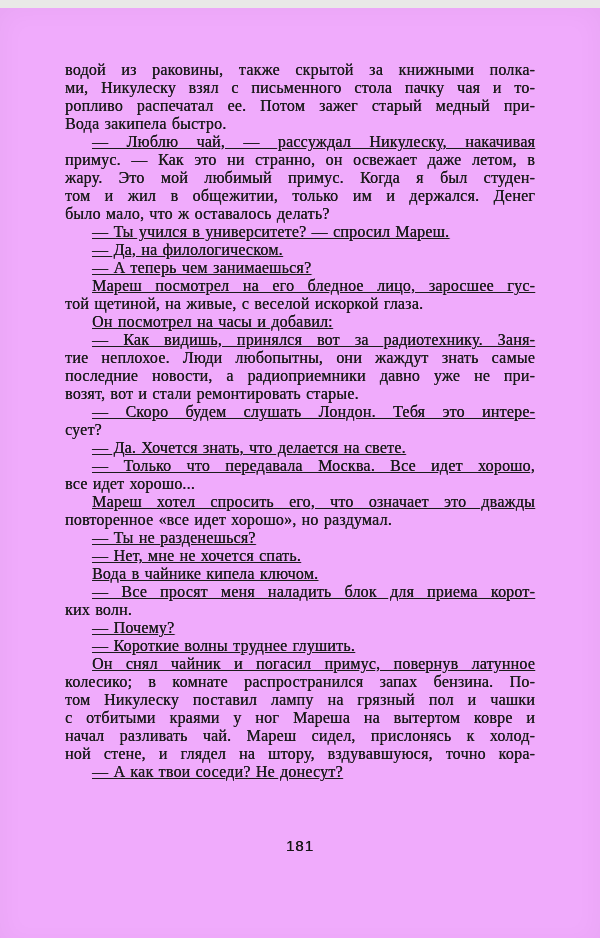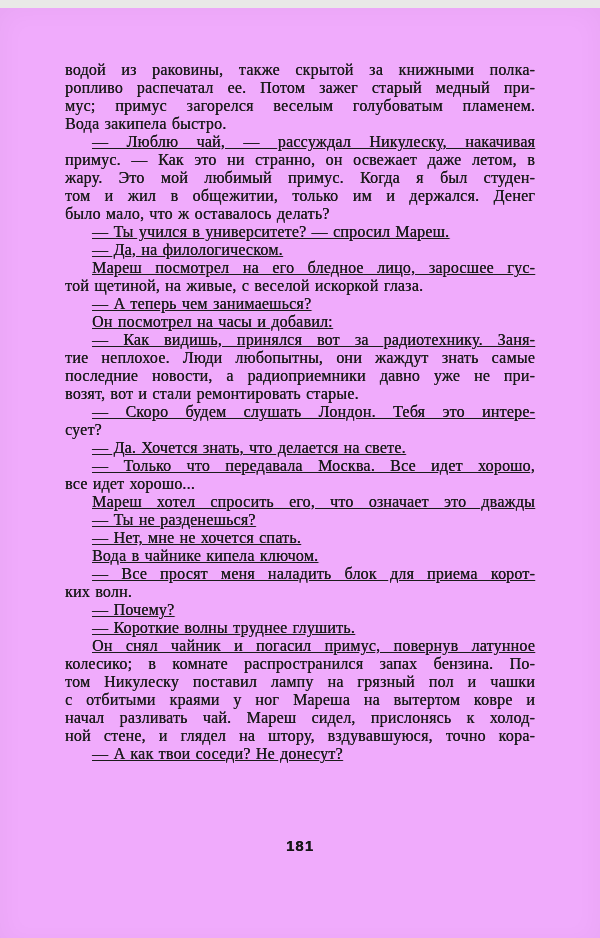--- a/index.html
+++ b/index.html
@@ -49,53 +49,52 @@
     position: absolute;
     left: 65px;
     top: 829px;
     width: 470px;
     text-align: center;
     font-family: "Liberation Sans", "DejaVu Sans", sans-serif;
     font-size: 15px;
     letter-spacing: 1px;
     color: #161616;
     text-shadow: 0.25px 0 0 currentColor;
-    font-weight: bold;
   }
 </style>
 </head>
 <body>
 
 <div class="scan-page">
   <div class="text-block">
       <div class="para">
         <div class="line">водой из раковины, также скрытой за книжными полка-</div>
+        <div class="line">ми, Никулеску взял с письменного стола пачку чая и то-</div>
         <div class="line">ропливо распечатал ее. Потом зажег старый медный при-</div>
-        <div class="line">мус; примус загорелся веселым голубоватым пламенем.</div>
         <div class="line last">Вода закипела быстро.</div>
       </div>
       <div class="para indent">
         <div class="line">— Люблю чай, — рассуждал Никулеску, накачивая</div>
         <div class="line">примус. — Как это ни странно, он освежает даже летом, в</div>
         <div class="line">жару. Это мой любимый примус. Когда я был студен-</div>
         <div class="line">том и жил в общежитии, только им и держался. Денег</div>
         <div class="line last">было мало, что ж оставалось делать?</div>
       </div>
       <div class="para indent">
         <div class="line last">— Ты учился в университете? — спросил Мареш.</div>
       </div>
       <div class="para indent">
         <div class="line last">— Да, на филологическом.</div>
       </div>
       <div class="para indent">
+        <div class="line last">— А теперь чем занимаешься?</div>
+      </div>
+      <div class="para indent">
         <div class="line">Мареш посмотрел на его бледное лицо, заросшее гус-</div>
         <div class="line last">той щетиной, на живые, с веселой искоркой глаза.</div>
-      </div>
-      <div class="para indent">
-        <div class="line last">— А теперь чем занимаешься?</div>
       </div>
       <div class="para indent">
         <div class="line last">Он посмотрел на часы и добавил:</div>
       </div>
       <div class="para indent">
         <div class="line">— Как видишь, принялся вот за радиотехнику. Заня-</div>
         <div class="line">тие неплохое. Люди любопытны, они жаждут знать самые</div>
         <div class="line">последние новости, а радиоприемники давно уже не при-</div>
         <div class="line last">возят, вот и стали ремонтировать старые.</div>
       </div>
@@ -105,20 +104,21 @@
       </div>
       <div class="para indent">
         <div class="line last">— Да. Хочется знать, что делается на свете.</div>
       </div>
       <div class="para indent">
         <div class="line">— Только что передавала Москва. Все идет хорошо,</div>
         <div class="line last">все идет хорошо...</div>
       </div>
       <div class="para indent">
         <div class="line">Мареш хотел спросить его, что означает это дважды</div>
+        <div class="line last">повторенное «все идет хорошо», но раздумал.</div>
       </div>
       <div class="para indent">
         <div class="line last">— Ты не разденешься?</div>
       </div>
       <div class="para indent">
         <div class="line last">— Нет, мне не хочется спать.</div>
       </div>
       <div class="para indent">
         <div class="line last">Вода в чайнике кипела ключом.</div>
       </div>

